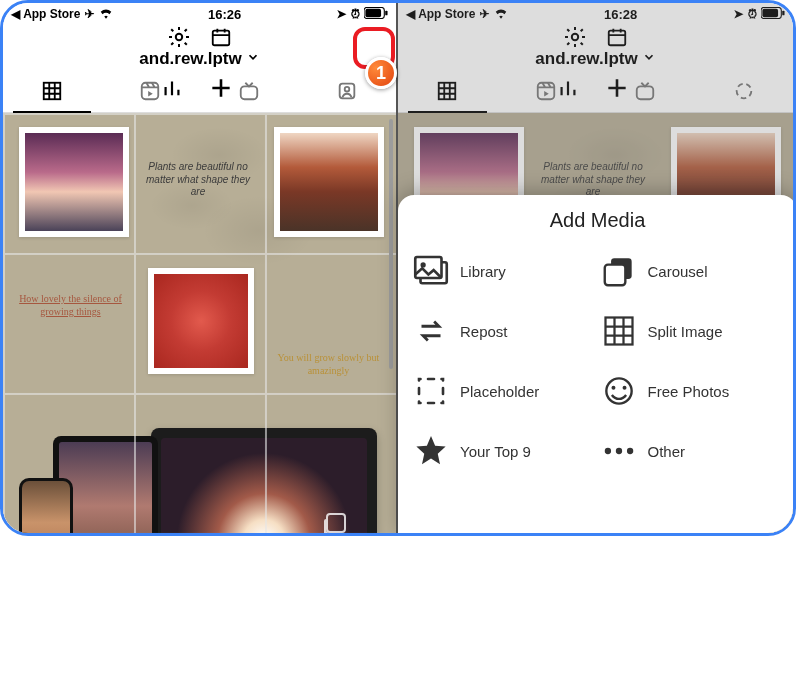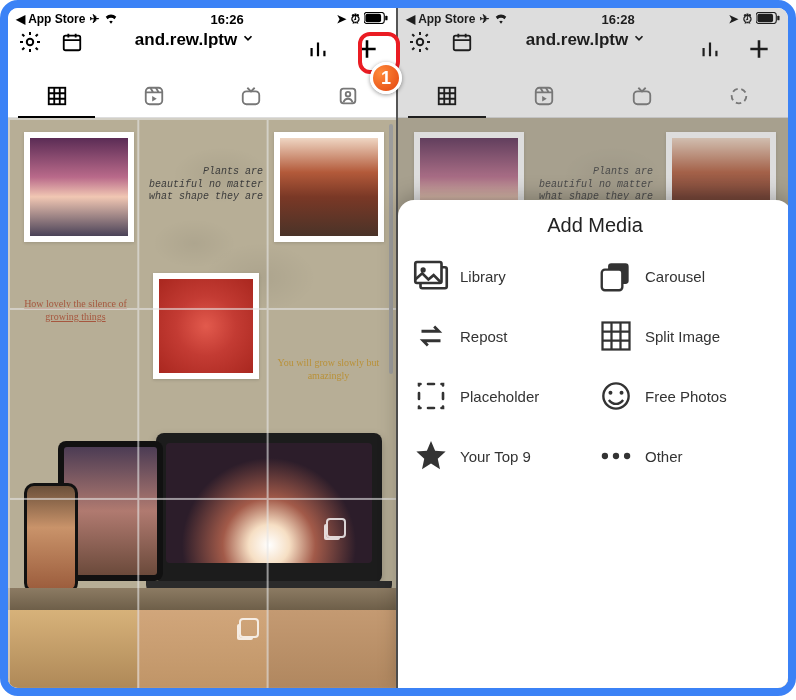--- a/index.html
+++ b/index.html
@@ -7,23 +7,23 @@
     font-family: -apple-system, BlinkMacSystemFont, "Helvetica Neue", sans-serif;
     background: #fff;
     width: 796px;
     height: 700px;
     position: relative;
     overflow: hidden;
   }
   .frame {
     position: relative;
     width: 796px;
-    height: 696px;
-    border: 8px solid #3b82f6;
-    border-radius: 18px;
+    height: 536px;
+    border: 3px solid #3b82f6;
+    border-radius: 28px;
     overflow: hidden;
     display: flex;
   }
   .phone {
     width: 50%;
     height: 100%;
     position: relative;
     background: #fff;
   }
   .phone.left { border-right: 2px solid #555; }
@@ -47,24 +47,25 @@
     font-weight: 600;
     color: #000;
   }
   .sb-left, .sb-right { display: flex; align-items: center; gap: 4px; }
   .sb-time { font-size: 13px; }
 
   
   .toolbar {
     height: 44px;
     display: flex;
-    align-items: flex-start;
+    align-items: center;
     justify-content: space-between;
     padding: 0 10px;
     background: #fff;
+    flex-direction: column;
   }
   .tb-group { display: flex; align-items: center; gap: 18px; }
   .tb-icon { width: 24px; height: 24px; display: flex; align-items: center; justify-content: center; color: #000; }
   .tb-title { font-size: 17px; font-weight: 700; display: flex; align-items: center; gap: 4px; }
   .plus-btn { width: 38px; height: 38px; display: flex; align-items: center; justify-content: center; }
   .highlight-ring {
     position: absolute;
     border: 4px solid #ea1c23;
     border-radius: 12px;
     pointer-events: none;
@@ -151,21 +152,21 @@
   .th3 .inner { background: linear-gradient(180deg,#efd6c3 0%, #b35a3a 35%, #7a3826 60%, #4a3328 100%); }
   .th5 { left: 145px; top: 155px; width: 106px; height: 106px; }
   .th5 .inner { background: radial-gradient(circle at 50% 50%, #e25a4d 0%, #c33b33 45%, #a9271f 100%); }
 
   .txt {
     position: absolute;
     font-size: 10px;
     line-height: 1.25;
     text-align: center;
   }
-  .txt1 { left: 135px; top: 48px; width: 120px; font-style: italic; color:#3b3b3b; font-family: Liberation Mono, monospace; text-align: right;}
+  .txt1 { left: 135px; top: 48px; width: 120px; font-style: italic; color:#3b3b3b; font-family: Liberation Sans, sans-serif;}
   .txt2 { left: 10px; top: 180px; width: 115px; color:#a6573f; font-family: Georgia, serif; text-decoration: underline;}
   .txt3 { right: 10px; top: 209px; width: 115px; color:#b99138; font-family: Liberation Serif, serif; margin-top: 30px;}
 
   .watermark {
     position: absolute;
     left: 0; right: 0; top: 280px;
     text-align: center;
     font-size: 30px;
     font-weight: 900;
     letter-spacing: 1px;

